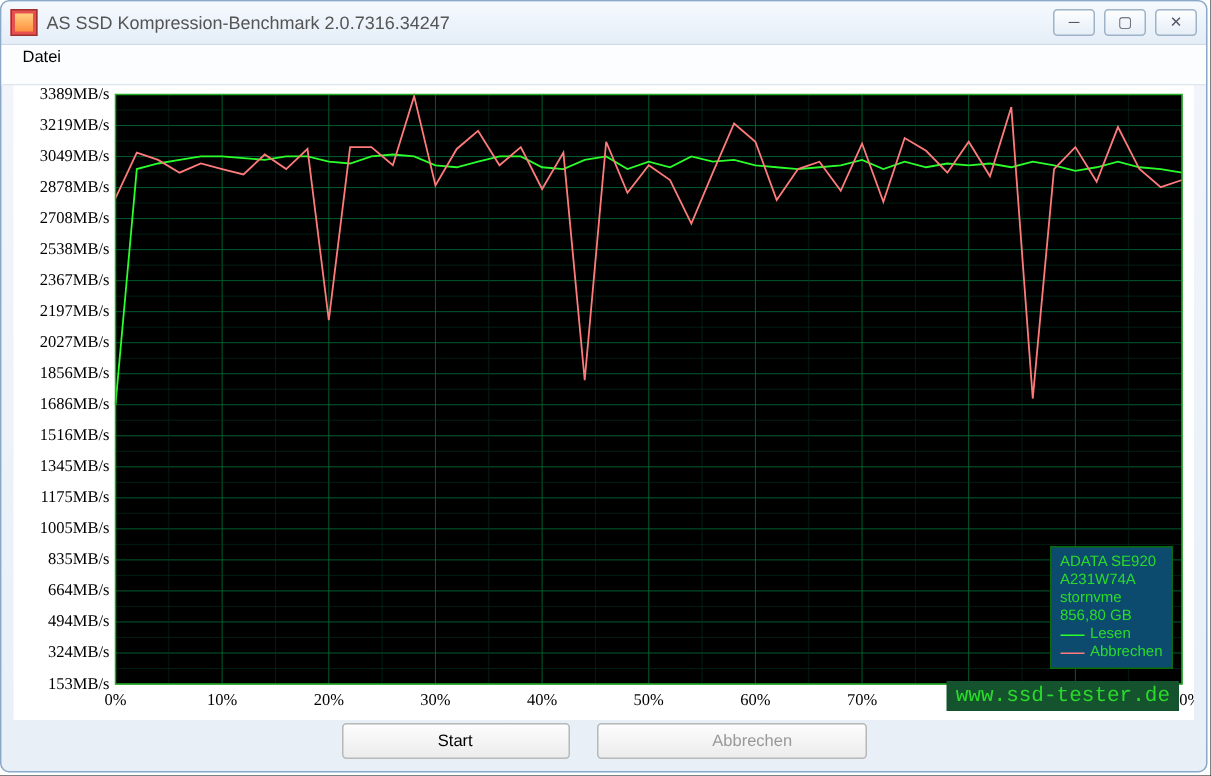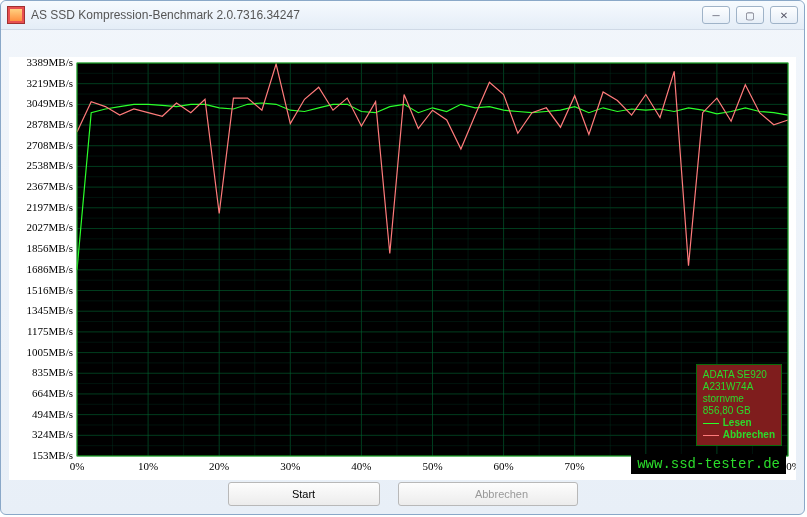--- a/index.html
+++ b/index.html
@@ -68,28 +68,28 @@
 }
 .chart-wrap {
   position: absolute;
   left: 0; right: 0; top: 0; bottom: 0;
 }
 svg.chart { width: 100%; height: 100%; display: block; }
 .legend-box {
   position: absolute;
   right: 14px; bottom: 34px;
   border: 1px solid #0b6b0b;
-  background: #7f1d1d;
+  background: #0c4a6e;
   color: #2bdb2b;
   font-size: 10px;
   padding: 4px 6px 4px 6px;
   line-height: 12px;
   font-family: Tahoma, sans-serif;
 }
-.legend-row { display:flex; align-items:center; gap:4px;font-weight:bold; }
+.legend-row { display:flex; align-items:center; gap:4px; }
 .legend-swatch { width:16px; height:0; border-top:1px solid; }
 .buttons {
   position: absolute;
   left: 0; right: 0; bottom: 4px;
   height: 28px;
   display: flex; justify-content: center; gap: 18px;
 }
 .btn {
   width: 150px; height: 22px;
   border: 1px solid #b8b8b8;
@@ -98,36 +98,39 @@
   display: flex; align-items:center; justify-content:center;
   cursor: pointer;
 }
 .btn.disabled { color:#999; cursor:default;padding-left:28px; }
 .watermark {
   position: absolute;
   right: 10px; bottom: 6px;
   font-family: "Courier New", monospace;
   font-size: 14px;
   color: #2bdb2b;
-  background: #000000;
+  background: #14532d;
   padding: 2px 6px;
 }
 </style>
 </head>
 <body>
 
 <div class="window">
   <div class="titlebar">
     <div class="icon"></div>
     <div class="title">AS SSD Kompression-Benchmark 2.0.7316.34247</div>
     <div class="winbtns">
       <div class="winbtn">─</div>
       <div class="winbtn">▢</div>
       <div class="winbtn">✕</div>
     </div>
+  </div>
+  <div class="menubar">
+    <span class="menuitem">Datei</span>
   </div>
 
   <div class="content">
     <div class="chart-wrap">
       <svg class="chart" id="chart-svg" viewBox="0 0 787 423">
           <rect x="68" y="6" width="711" height="393" fill="#000"></rect>
           <line x1="68" x2="779" y1="399" y2="399" stroke="#063" stroke-width="0.6"></line>
           <text x="64" y="402" text-anchor="end" font-size="11" fill="#000" font-family="Tahoma">153MB/s</text>
           <line x1="68" x2="779" y1="378.31578947368416" y2="378.31578947368416" stroke="#063" stroke-width="0.6"></line>
           <text x="64" y="381.31578947368416" text-anchor="end" font-size="11" fill="#000" font-family="Tahoma">324MB/s</text>

